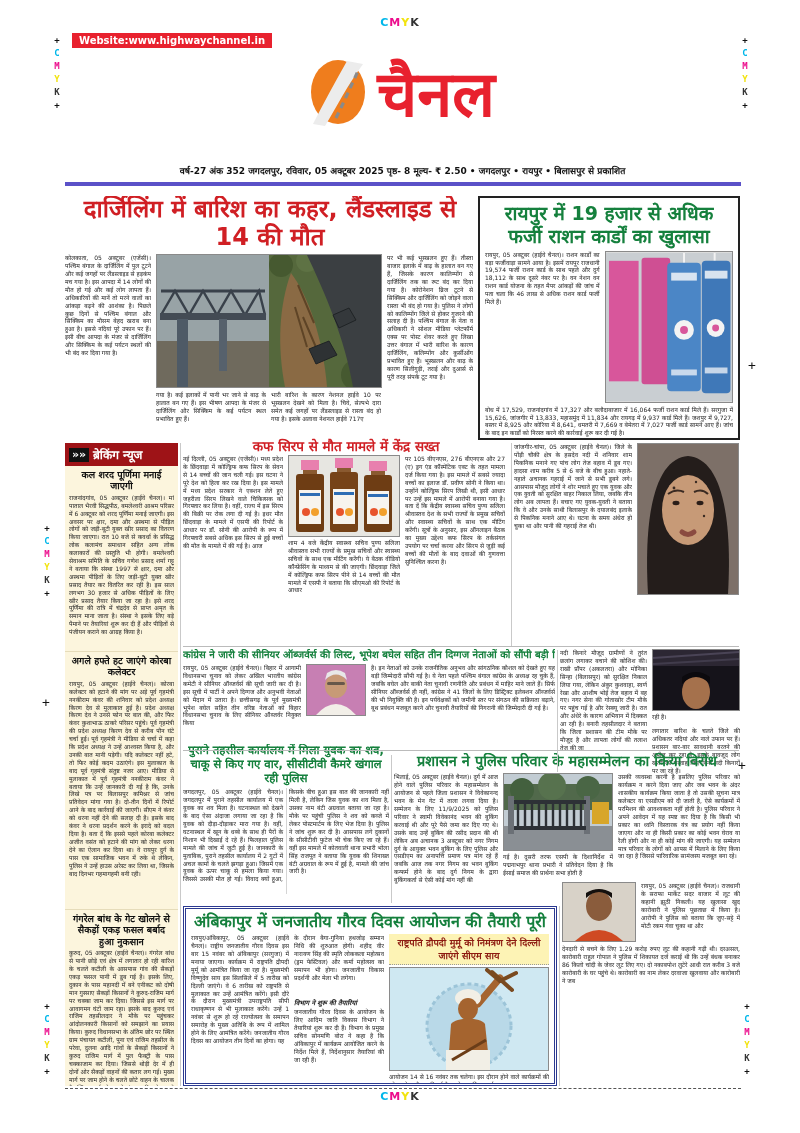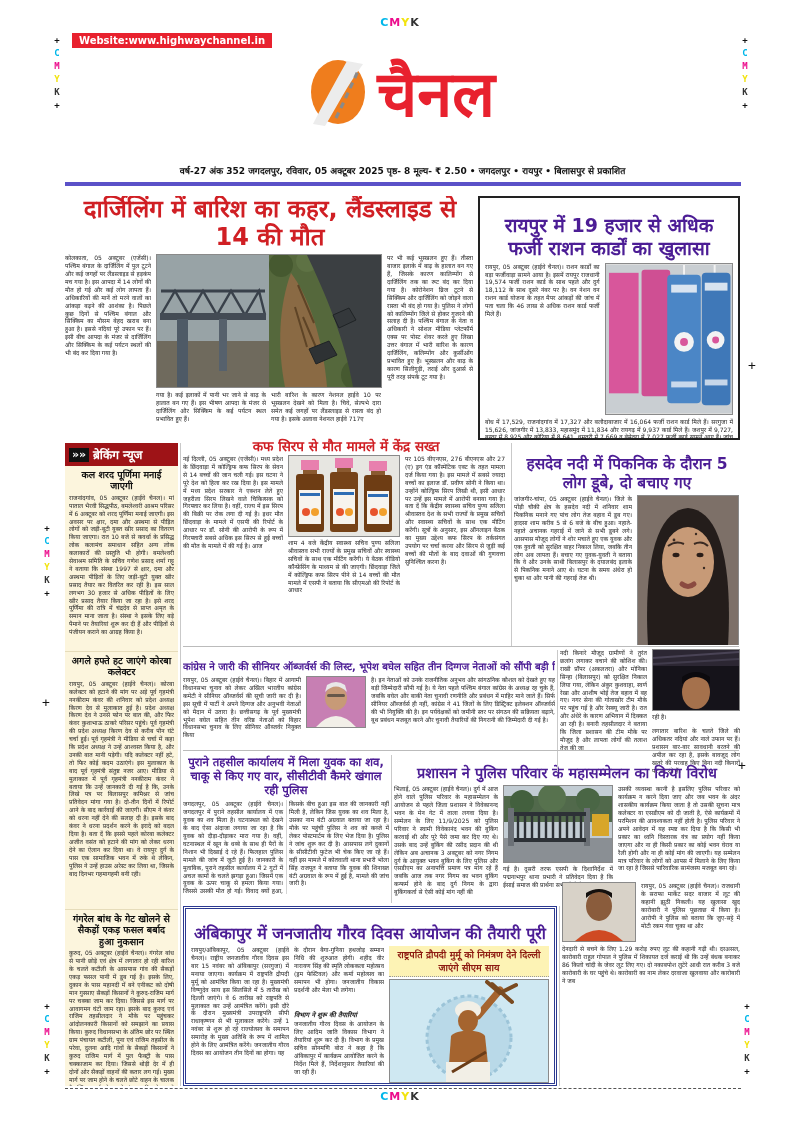--- a/index.html
+++ b/index.html
@@ -16,21 +16,21 @@
           font:700 10px "DejaVu Sans",sans-serif;padding:2px 7px;}
   .mast{position:absolute;left:0;top:56px;width:100%;display:flex;align-items:center;justify-content:center;gap:6px;}
   .mast .ttl{font-size:63px;font-weight:800;color:#e8212e;line-height:1;}
   .dateline{position:absolute;left:65px;top:164px;width:675px;text-align:center;font:700 9px "DejaVu Sans",sans-serif;color:#111;}
   .toprule{position:absolute;left:65px;top:182px;width:676px;height:4px;background:#5b51c8;}
   
   .blk{position:absolute;box-sizing:border-box;overflow:hidden;}
   .row{display:flex;gap:5px;}
   .body-txt{font-size:6px;line-height:1.32;text-align:justify;color:#222;overflow:hidden;}
   .hl-red{margin:0 0 3px 0;color:#d01f24;font-size:21.5px;font-weight:800;text-align:center;line-height:1.15;}
-  .hl-blk{margin:12px 0 3px 0;color:#4c1d95;font-weight:800;text-align:center;line-height:1.2;}
+  .hl-blk{margin:0 0 3px 0;color:#15803d;font-weight:800;text-align:center;line-height:1.2;}
   .photo{display:block;border:1px solid #8a8a8a;background:#ddd;}
   .vr{position:absolute;width:1px;background:#c9c9c9;}
   .hr{position:absolute;height:1px;background:#bbb;}
   
   #breaking{background:#fcf5dd;padding:0;}
   .bn-head{display:flex;align-items:center;gap:4px;background:#9e1317;padding:3px 4px;}
   .bn-ico{background:#111;color:#fff;font-weight:800;font-size:11px;line-height:14px;width:20px;text-align:center;}
   .bn-title{color:#fff;font-weight:800;font-size:12px;}
   .bn-item{padding:3px 4px 4px 4px;border-bottom:1px solid #e6dcba;}
   .bn-item h3{margin:0 0 2px 0;font-size:9.5px;font-weight:800;text-align:center;color:#111;line-height:1.2;}
@@ -220,21 +220,20 @@
               <rect x="79" y="38" width="20" height="3" fill="#2e6db4"></rect>
           </g>
         </svg>
         <div class="body-txt" style="height:55px;margin-top:2px;">शाम 4 बजे केंद्रीय स्वास्थ्य सचिव पुण्य सलिला श्रीवास्तव सभी राज्यों के प्रमुख सचिवों और स्वास्थ्य सचिवों के साथ एक मीटिंग करेंगी। ये बैठक वीडियो कॉन्फ्रेंसिंग के माध्यम से की जाएगी। छिंदवाड़ा जिले में कोल्ड्रिफ कफ सिरप पीने से 14 बच्चों की मौत मामले में एसपी ने बताया कि सीएमओ की रिपोर्ट के आधार</div>
       </div>
       <div class="body-txt" style="width:100px;height:138px;">पर 105 बीएनएस, 276 बीएनएस और 27 (ए) ड्रग एंड कॉस्मेटिक एक्ट के तहत मामला दर्ज किया गया है। इस मामले में सबसे ज्यादा बच्चों का इलाज डॉ. प्रवीण सोनी ने किया था। उन्होंने कोल्ड्रिफ सिरप लिखी थी, इसी आधार पर उन्हें इस मामले में आरोपी बनाया गया है। बता दें कि केंद्रीय स्वास्थ्य सचिव पुण्य सलिला श्रीवास्तव देश के सभी राज्यों के प्रमुख सचिवों और स्वास्थ्य सचिवों के साथ एक मीटिंग करेंगी। सूत्रों के अनुसार, इस ऑनलाइन बैठक का मुख्य उद्देश्य कफ सिरप के तर्कसंगत उपयोग पर चर्चा करना और सिरप से जुड़ी कई बच्चों की मौतों के बाद दवाओं की गुणवत्ता सुनिश्चित करना है।</div>
     </div>
   </section>
 
   <section class="blk" style="left:514px;top:443px;width:226px;height:202px;">
-    <h2 class="hl-blk" style="font-size:15.5px;">हसदेव नदी में पिकनिक के दौरान 5 लोग डूबे, दो बचाए गए</h2>
     <div class="row">
       <div class="body-txt" style="width:118px;height:152px;">जांजगीर-चांपा, 05 अक्टूबर (हाईवे चैनल)। जिले के पोंड़ी चौकी क्षेत्र के हसदेव नदी में शनिवार शाम पिकनिक मनाने गए पांच लोग तेज बहाव में डूब गए। हादसा शाम करीब 5 से 6 बजे के बीच हुआ। नहाते-नहाते अचानक गहराई में जाने से सभी डूबने लगे। आसपास मौजूद लोगों ने शोर मचाते हुए एक युवक और एक युवती को सुरक्षित बाहर निकाल लिया, जबकि तीन लोग अब लापता हैं। बचाए गए युवक-युवती ने बताया कि वे और उनके साथी बिलासपुर के दयालबंद इलाके से पिकनिक मनाने आए थे। घटना के समय अंधेरा हो चुका था और पानी की गहराई तेज थी।</div>
       <svg class="photo" width="100" height="150" viewBox="0 0 100 150">
         <rect width="100" height="150" fill="#7d7068"></rect>
         <path d="M10 150 C5 62 20 14 50 12 C80 14 95 62 90 150 Z" fill="#241d1b"></path>
         <ellipse cx="50" cy="66" rx="26" ry="35" fill="#c79a77"></ellipse>
         <path d="M30 50 q8 -6 16 -2 M56 48 q8 -4 14 2" stroke="#3a2a22" stroke-width="2" fill="none"></path>
         <ellipse cx="38" cy="59" rx="3.5" ry="2.2" fill="#2a1d18"></ellipse>
           <ellipse cx="62" cy="59" rx="3.5" ry="2.2" fill="#2a1d18"></ellipse>
         <path d="M44 88 q6 5 12 0" stroke="#8a4a40" stroke-width="5" fill="none" stroke-linecap="round"></path>

